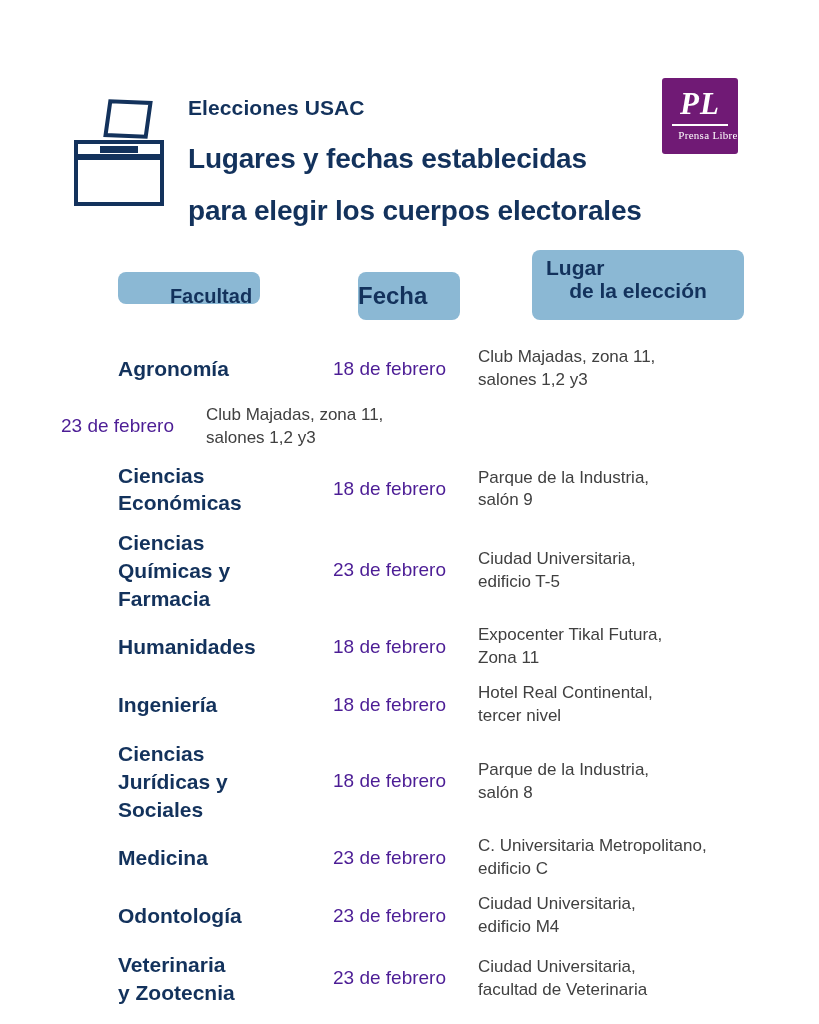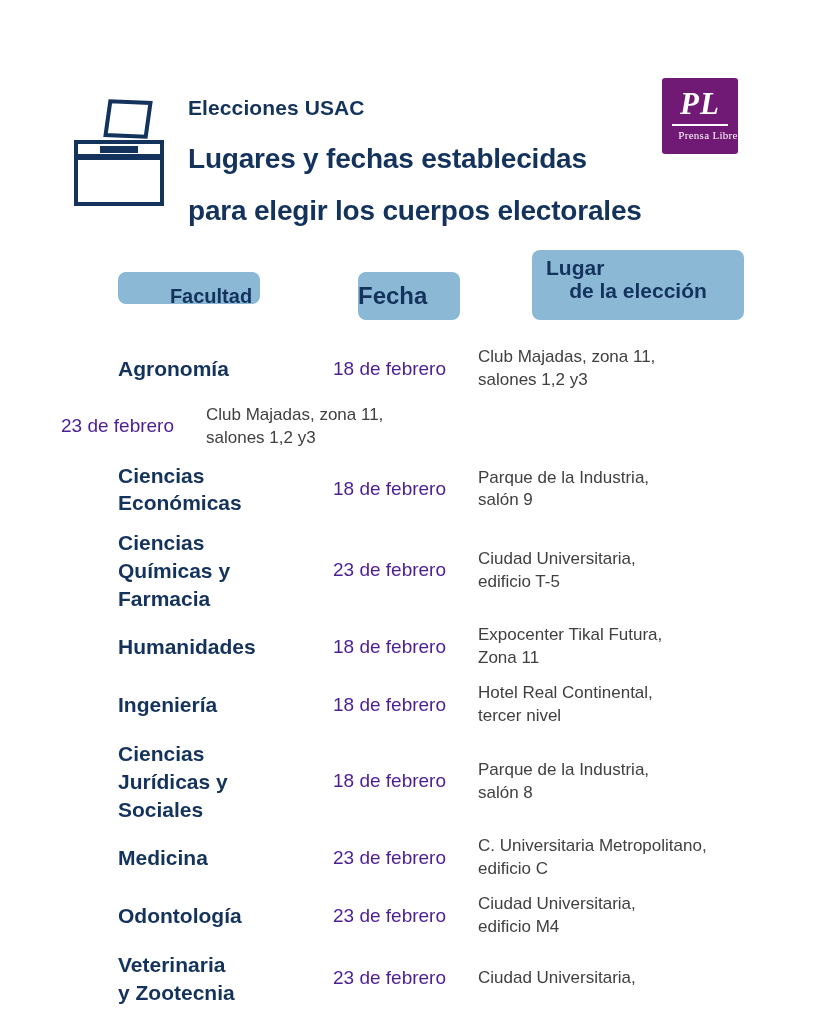--- a/index.html
+++ b/index.html
@@ -278,17 +278,18 @@
         <div class="cell-lugar">
           <div>Ciudad Universitaria,</div>
           <div>edificio M4</div>
         </div>
       </div>
       <div class="row">
         <div class="cell-fac">Veterinaria y Zootecnia</div>
         <div class="cell-fecha">23 de febrero</div>
         <div class="cell-lugar">
           <div>Ciudad Universitaria,</div>
+          <div>facultad de Veterinaria</div>
         </div>
       </div>
     </div>
 
 </div>
 
 </body></html>

